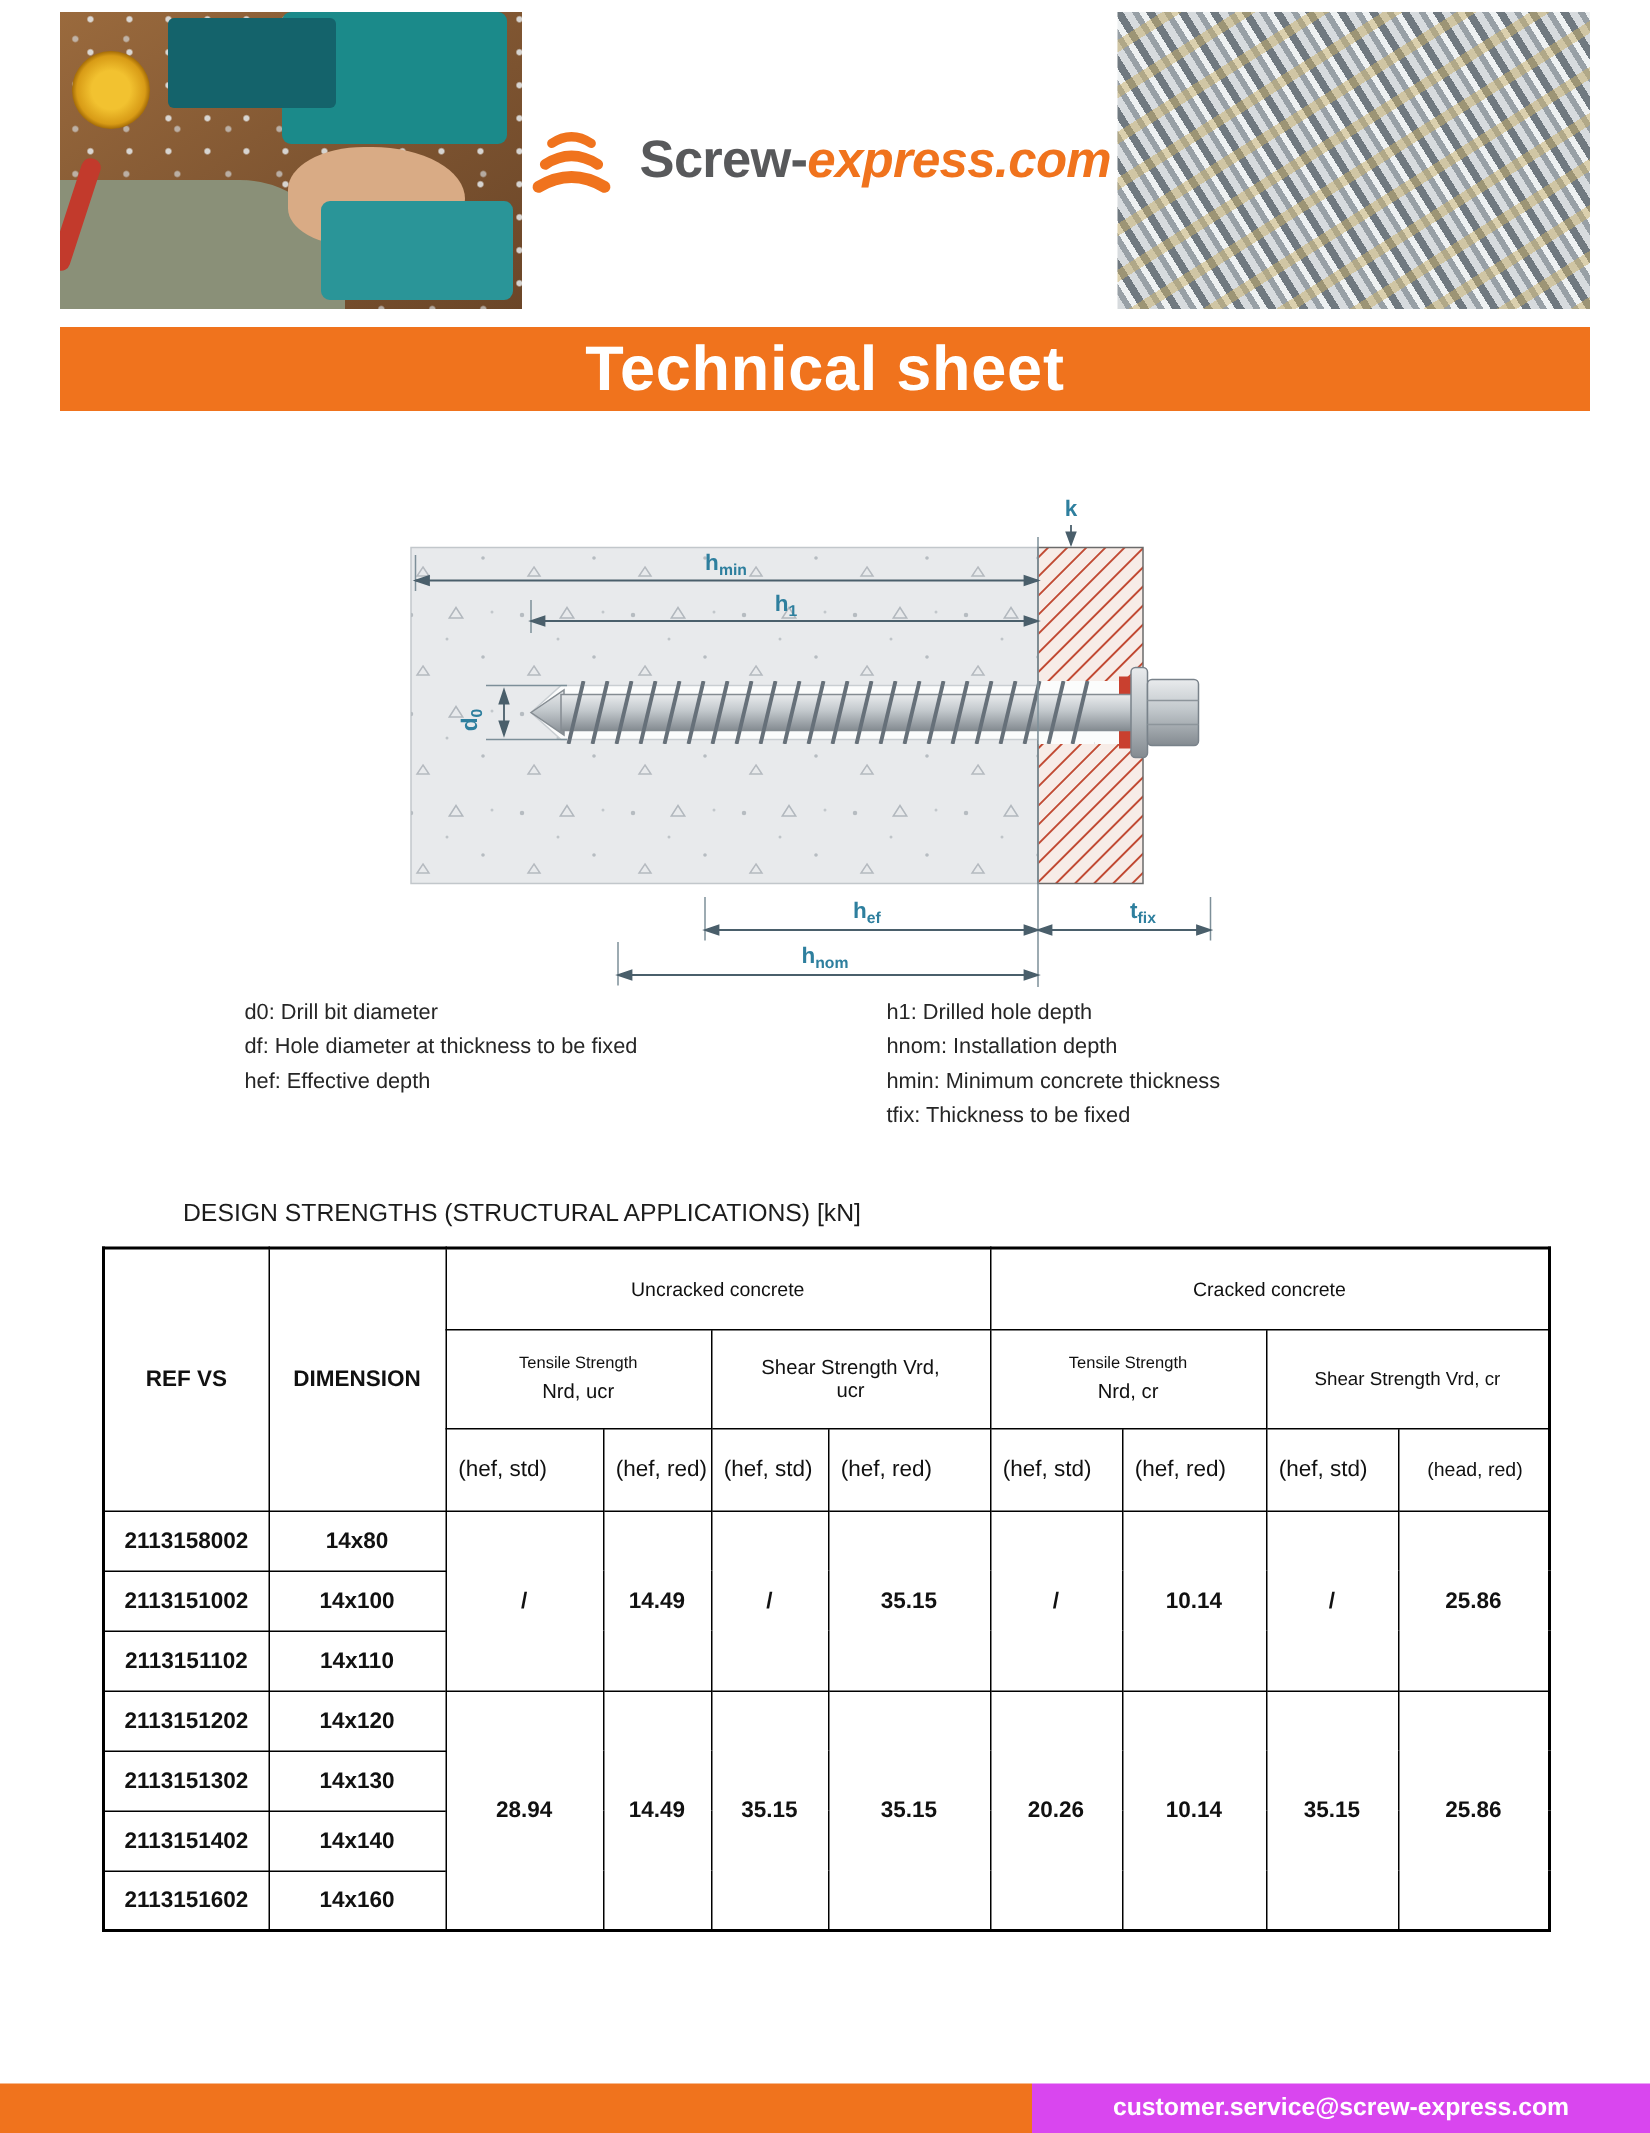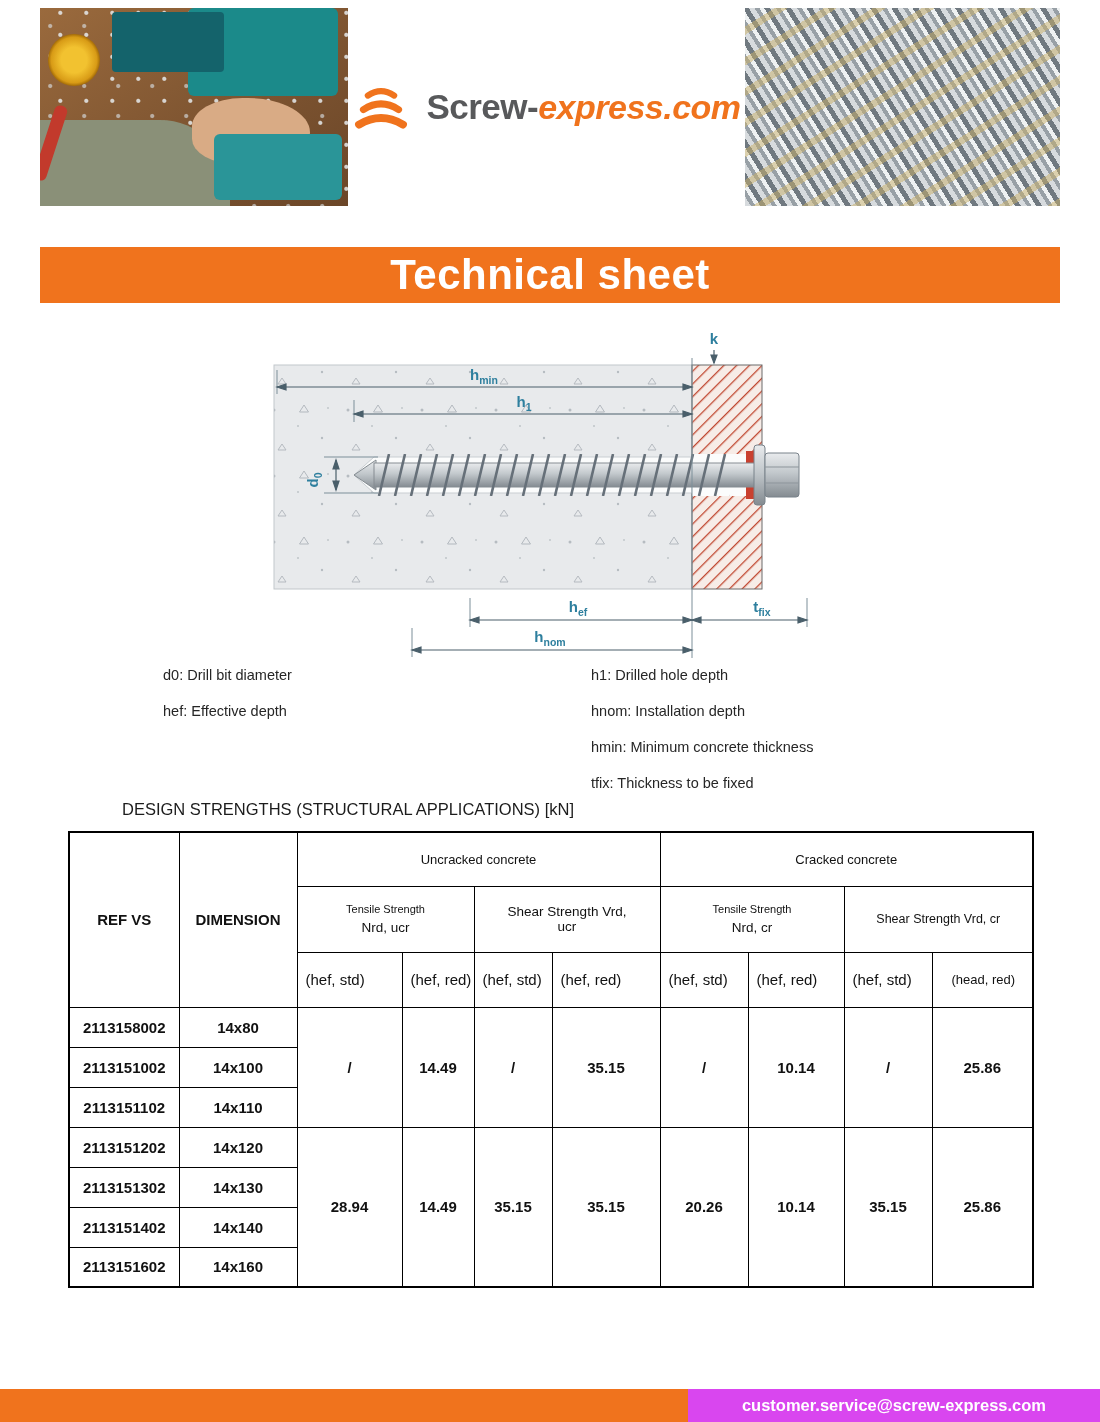--- a/index.html
+++ b/index.html
@@ -43,29 +43,29 @@
   .logo-area { flex:1; display:flex; align-items:center; justify-content:center; gap:16px; background:#fff; }
   .logo-text { white-space:nowrap; font-size:0; }
   .logo-part1 { font-size:35px; font-weight:bold; color:#58595b; letter-spacing:-0.5px; }
   .logo-part2 { font-size:34px; font-weight:bold; font-style:italic; color:#f0731d; letter-spacing:-0.5px; }
 
   
   .banner {
     position:absolute; top:218px; left:40px; width:1020px; height:56px;
     background:#f0731d; color:#fff;
     display:flex; align-items:center; justify-content:center;
-    font-size:42px; font-weight:bold; letter-spacing:0.5px;margin-top:29px;
+    font-size:42px; font-weight:bold; letter-spacing:0.5px;
   }
 
   
   .diagram { position:absolute; top:330px; left:262px; width:590px; height:335px; }
 
   
   .legend { position:absolute; top:667px; left:163px; display:flex; }
-  .legend-col { display:flex; flex-direction:column; gap:20px; font-size:14.5px; color:#262626; }
+  .legend-col { display:flex; flex-direction:column; gap:7px; font-size:14.5px; color:#262626; }
   .legend-col.left { width:428px; }
 
   
   .section-title { position:absolute; top:800px; left:122px; font-size:16.5px; font-weight:500; color:#1c1c1c; }
 
   
   .data-table {
     position:absolute; top:831px; left:68px; width:964px;
     border-collapse:collapse; table-layout:fixed; border:2px solid #000;
   }
@@ -206,20 +206,21 @@
     <text x="316" y="282" text-anchor="middle"><tspan>h</tspan><tspan font-size="10.5" dy="3.5">ef</tspan></text>
     <text x="500" y="282" text-anchor="middle"><tspan>t</tspan><tspan font-size="10.5" dy="3.5">fix</tspan></text>
     <text x="288" y="312" text-anchor="middle"><tspan>h</tspan><tspan font-size="10.5" dy="3.5">nom</tspan></text>
   </g>
 </svg>
 </div>
 
 <div class="legend">
   <div class="legend-col left">
     <span>d0: Drill bit diameter</span>
+    <span>df: Hole diameter at thickness to be fixed</span>
     <span>hef: Effective depth</span>
   </div>
   <div class="legend-col">
     <span>h1: Drilled hole depth</span>
     <span>hnom: Installation depth</span>
     <span>hmin: Minimum concrete thickness</span>
     <span>tfix: Thickness to be fixed</span>
   </div>
 </div>
 

